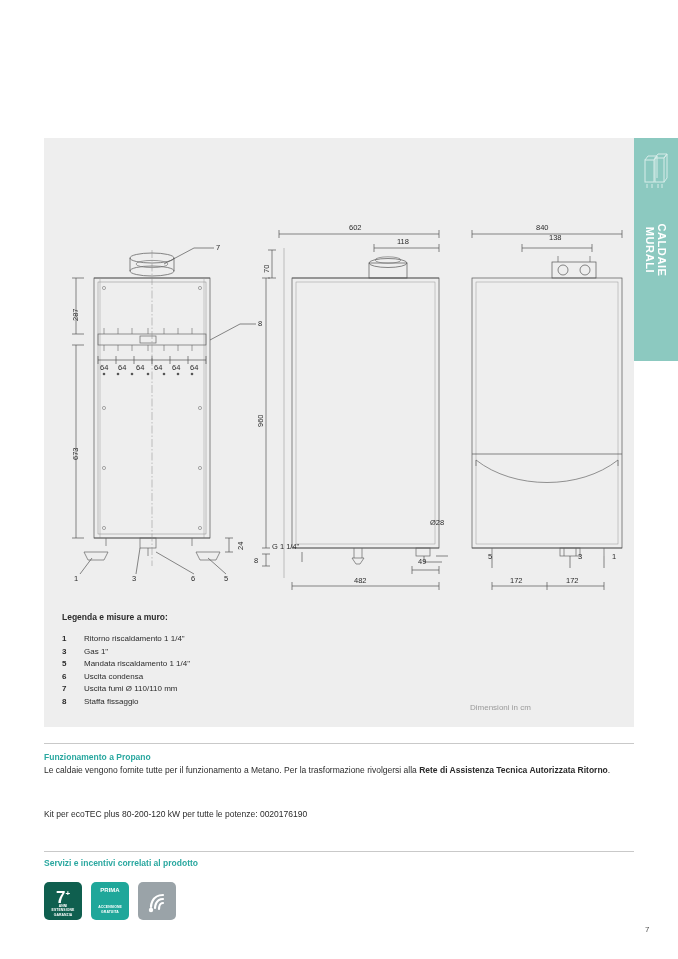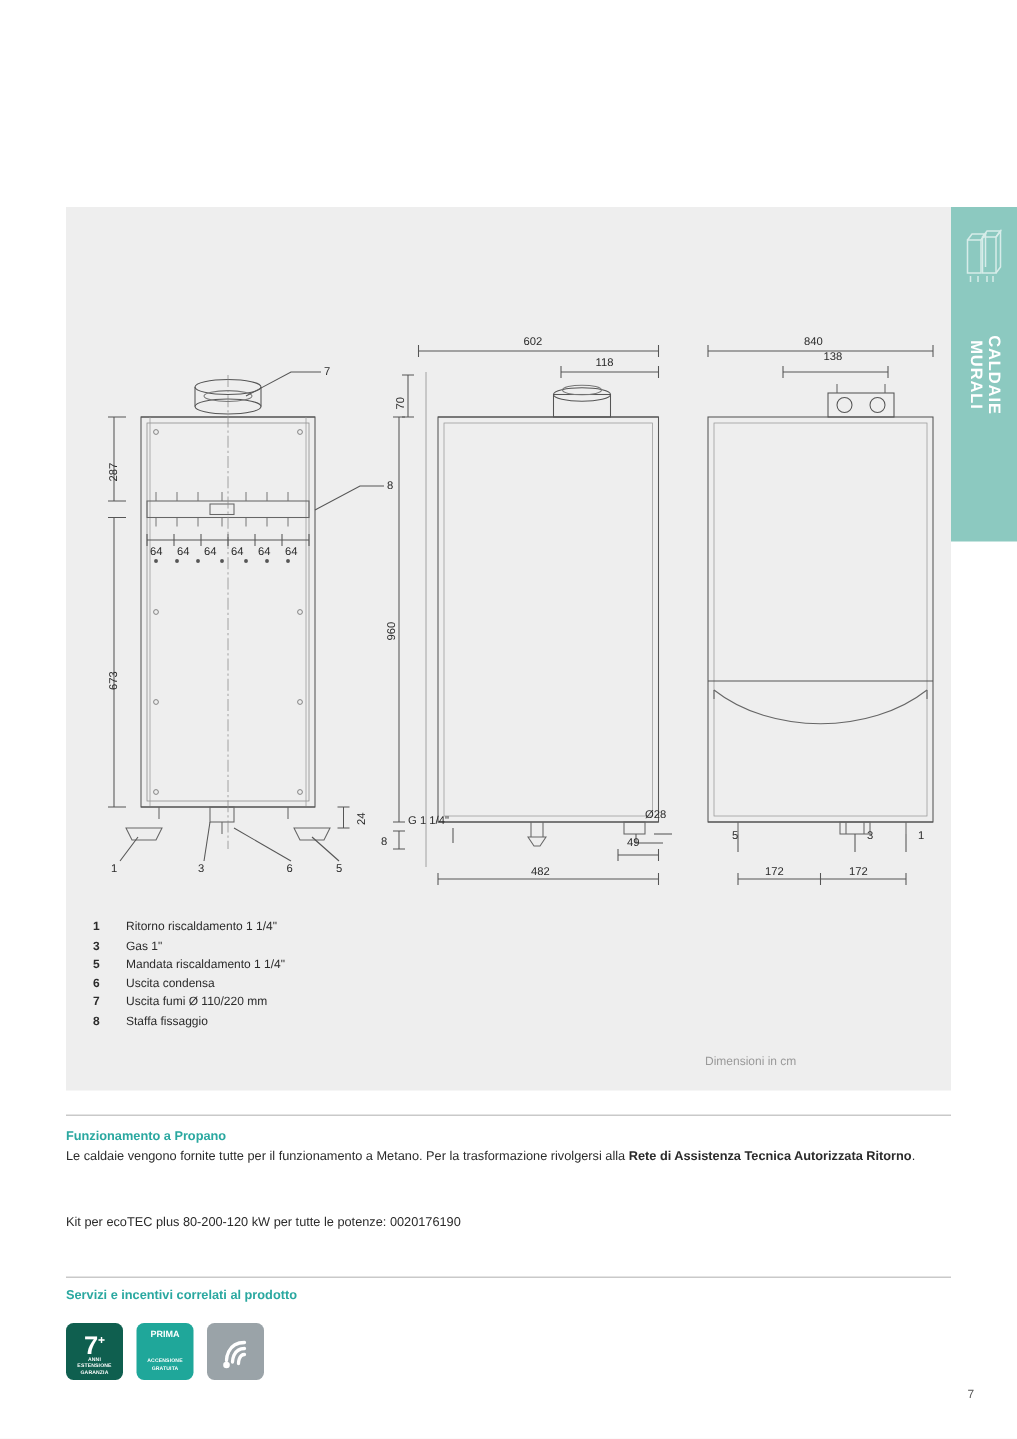--- a/index.html
+++ b/index.html
@@ -361,21 +361,21 @@
   <span class="dim-text" style="left:180px; top:436px;">5</span>
 
   <span class="dim-text" style="left:305px; top:85px;">602</span>
   <span class="dim-text" style="left:353px; top:99px;">118</span>
   <span class="dim-text rot" style="left:218px; top:135px;">70</span>
   <span class="dim-text rot" style="left:212px; top:289px;">960</span>
   <span class="dim-text" style="left:210px; top:418px;">8</span>
   <span class="dim-text" style="left:310px; top:438px;">482</span>
   <span class="dim-text" style="left:374px; top:419px;text-align:right;">49</span>
   <span class="dim-text" style="left:228px; top:404px;">G 1 1/4"</span>
-  <span class="dim-text" style="left:386px; top:400px;">Ø28</span>
+  <span class="dim-text" style="left:386px; top:380px;">Ø28</span>
 
   <span class="dim-text" style="left:492px; top:85px;">840</span>
   <span class="dim-text" style="left:505px; top:95px;">138</span>
   <span class="dim-text" style="left:466px; top:438px;">172</span>
   <span class="dim-text" style="left:522px; top:438px;">172</span>
 
   <span class="dim-text" style="left:444px; top:414px;">5</span>
   <span class="dim-text" style="left:534px; top:414px;">3</span>
   <span class="dim-text" style="left:568px; top:414px;">1</span>
 </div>
@@ -391,40 +391,41 @@
       <path d="M5 32 L5 36 M10 32 L10 36 M16 32 L16 36 M20 32 L20 36"></path>
     </g>
   </svg>
   <div class="side-tab-label">
     <span>CALDAIE</span><br>
     <span>MURALI</span>
   </div>
 </div>
 
 <div class="legend">
+  <div class="legend-title">Legenda e misure a muro:</div>
 
   <div class="legend-row">
     <span class="legend-num">1</span>
     <span class="legend-desc">Ritorno riscaldamento 1 1/4"</span>
   </div>
   <div class="legend-row">
     <span class="legend-num">3</span>
     <span class="legend-desc">Gas 1"</span>
   </div>
   <div class="legend-row">
     <span class="legend-num">5</span>
     <span class="legend-desc">Mandata riscaldamento 1 1/4"</span>
   </div>
   <div class="legend-row">
     <span class="legend-num">6</span>
     <span class="legend-desc">Uscita condensa</span>
   </div>
   <div class="legend-row">
     <span class="legend-num">7</span>
-    <span class="legend-desc">Uscita fumi Ø 110/220 mm</span>
+    <span class="legend-desc">Uscita fumi Ø 110/110 mm</span>
   </div>
   <div class="legend-row">
     <span class="legend-num">8</span>
     <span class="legend-desc">Staffa fissaggio</span>
   </div>
 </div>
 
 <div class="dim-note">Dimensioni in cm</div>
 
 <div class="rule" style="left:44px; top:743px; width:590px;"></div>

